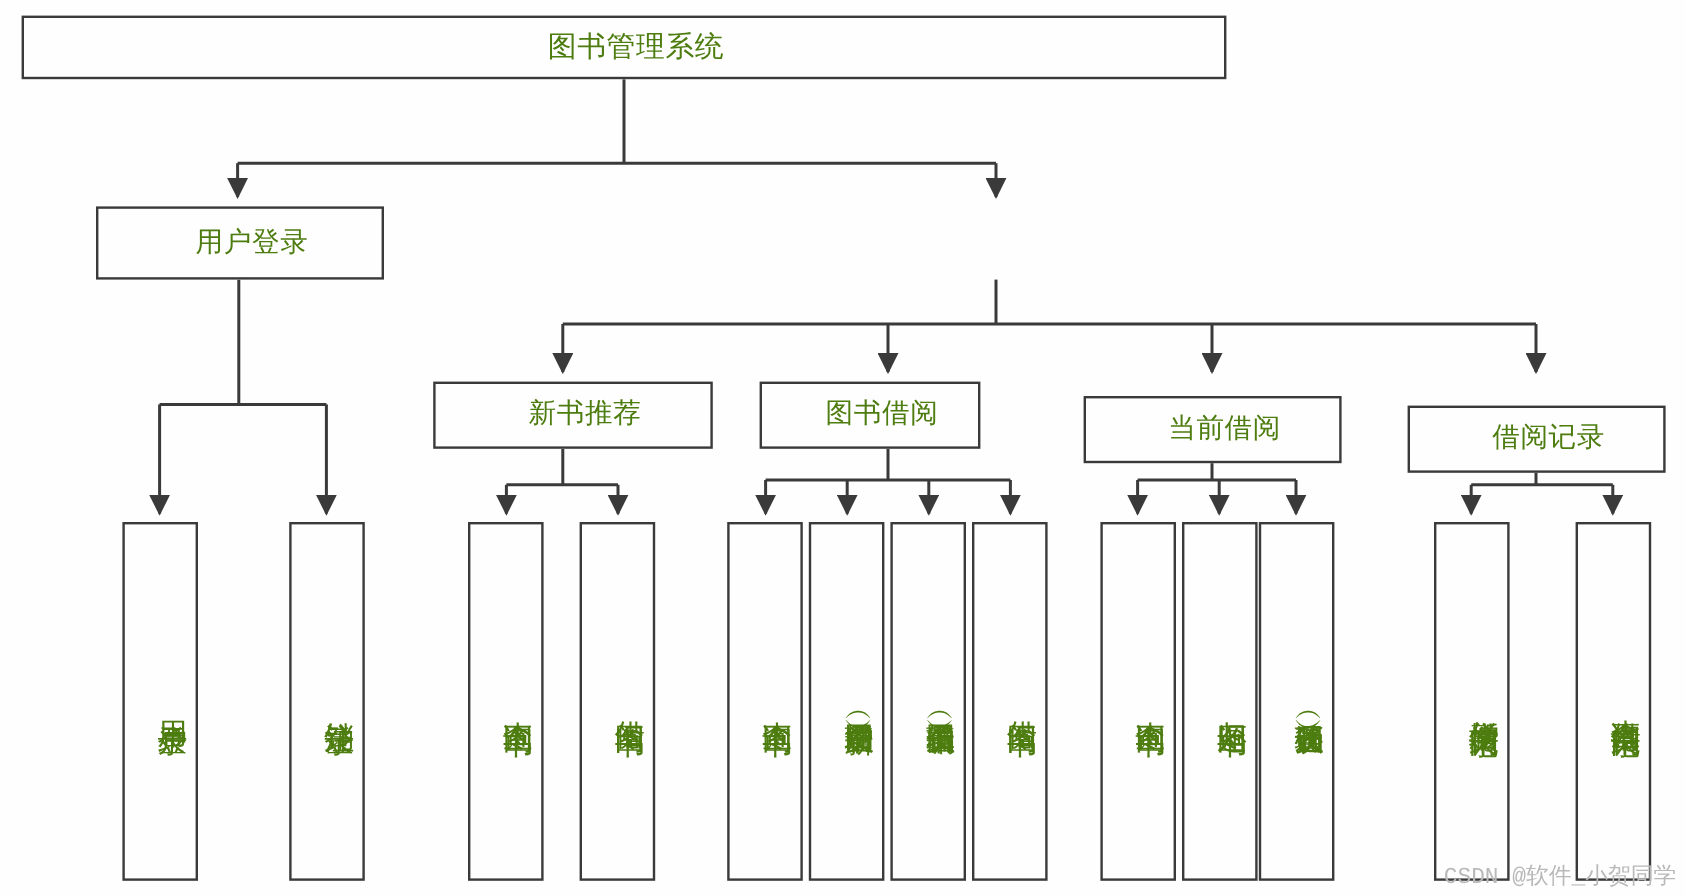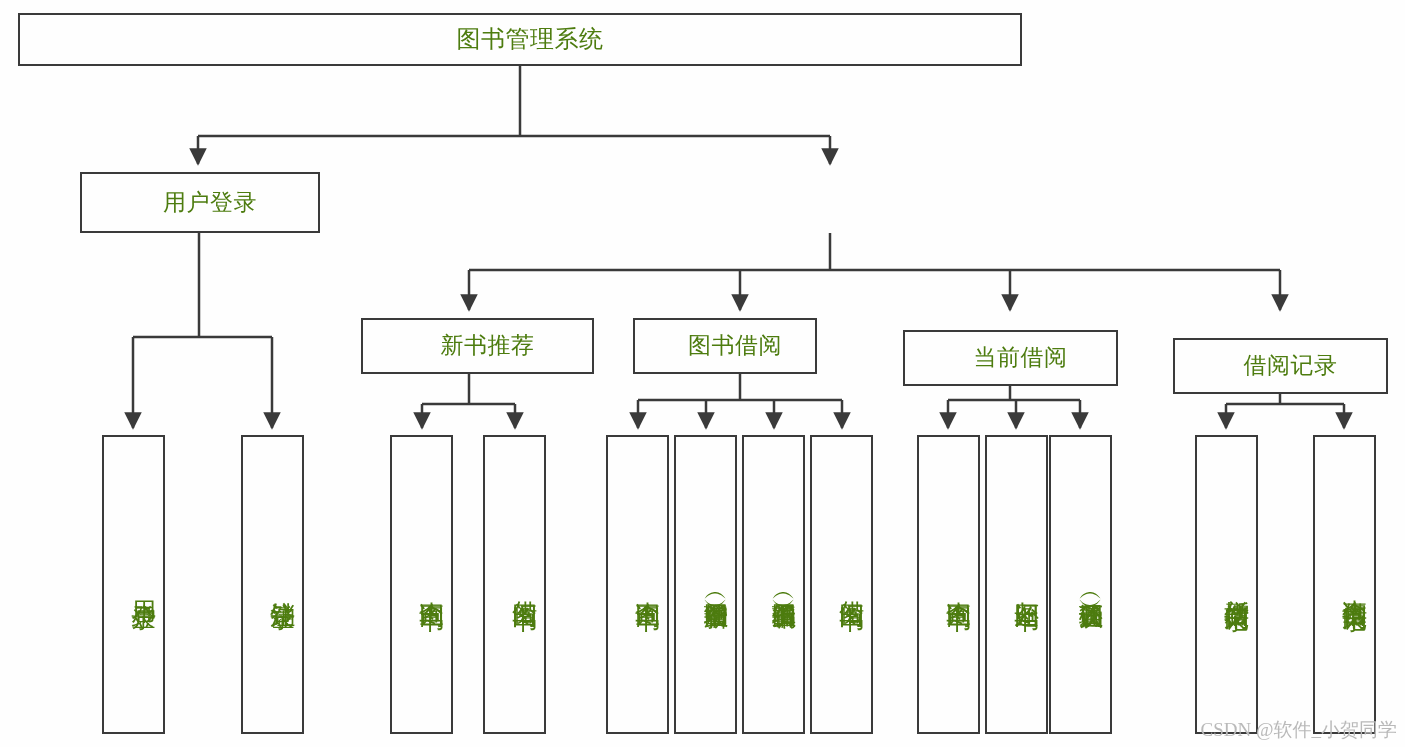--- a/index.html
+++ b/index.html
@@ -66,21 +66,21 @@
     font-size: 24px;
     line-height: 1.12;
     letter-spacing: 0px;
   }
   #watermark {
     position: absolute;
     right: 8px;
     bottom: 4px;
     font-size: 19px;
     color: #b9b9b9;
-    font-family: Liberation Serif, serif;
+    font-family: Liberation Mono, monospace;
     white-space: nowrap;
     user-select: none;
   }
 </style>
 </head>
 <body>
 
 <div id="canvas">
 
   <svg id="edges" viewBox="0 0 1405 747" width="1405" height="747">

